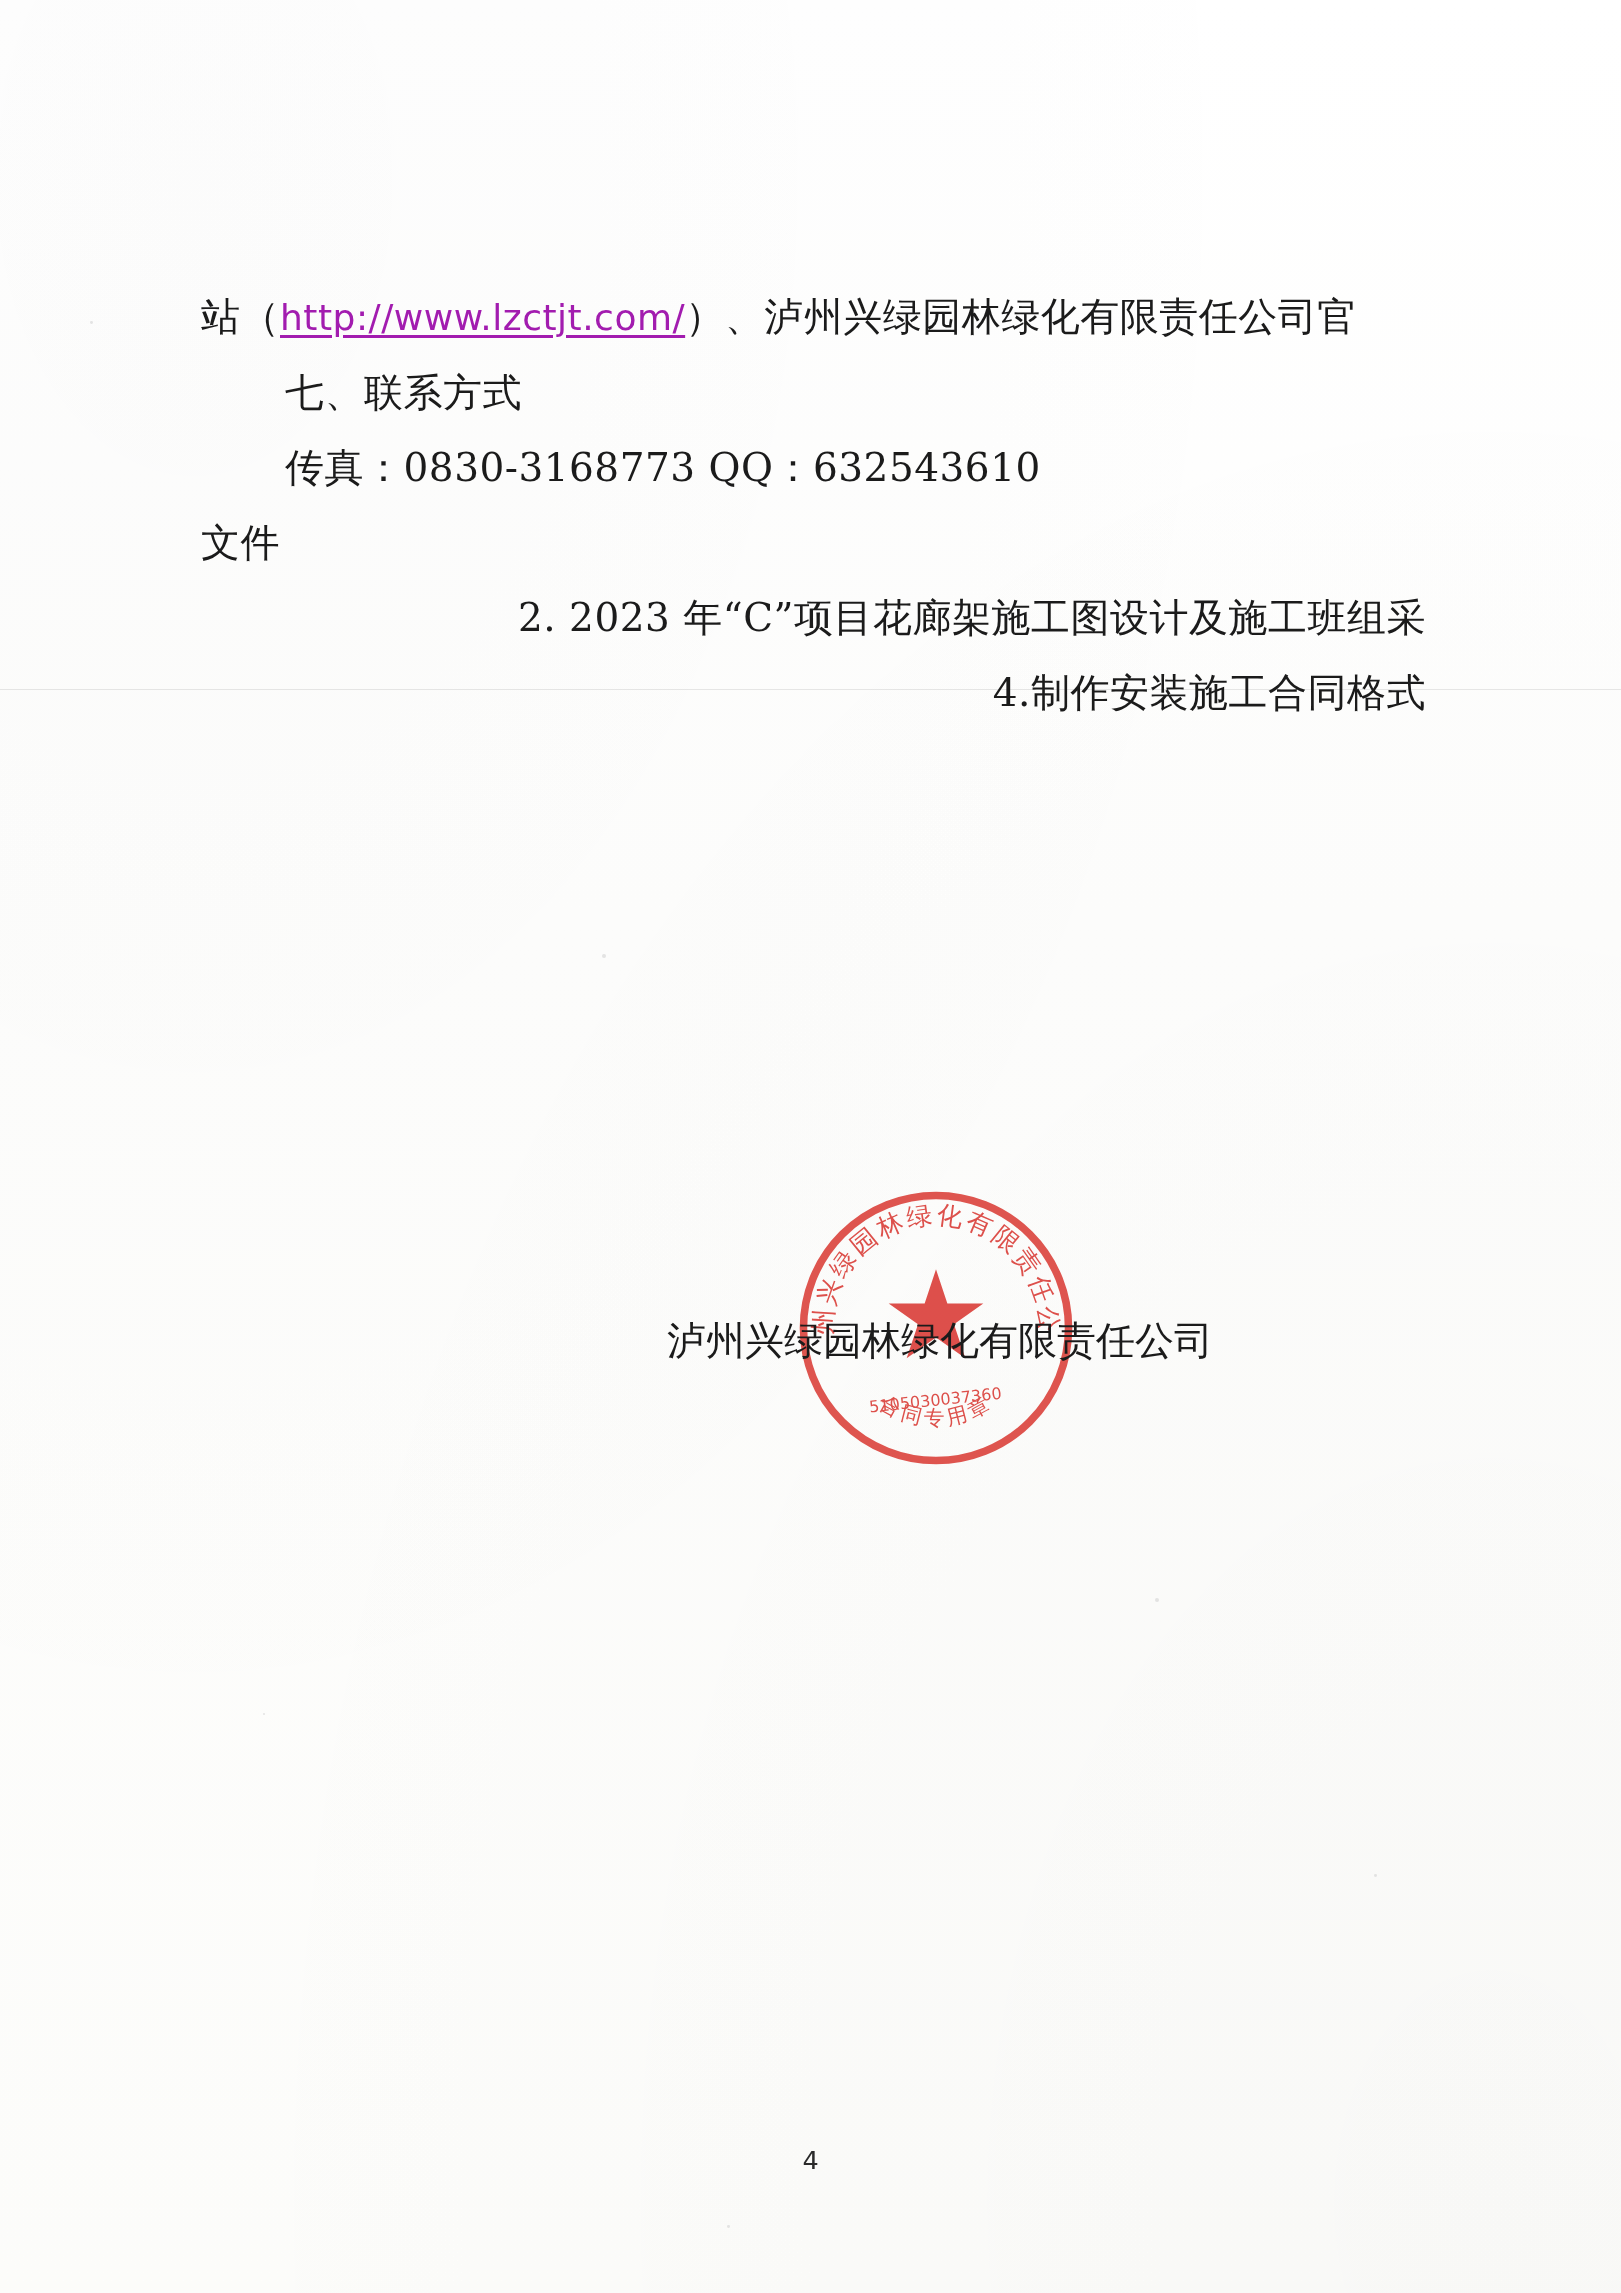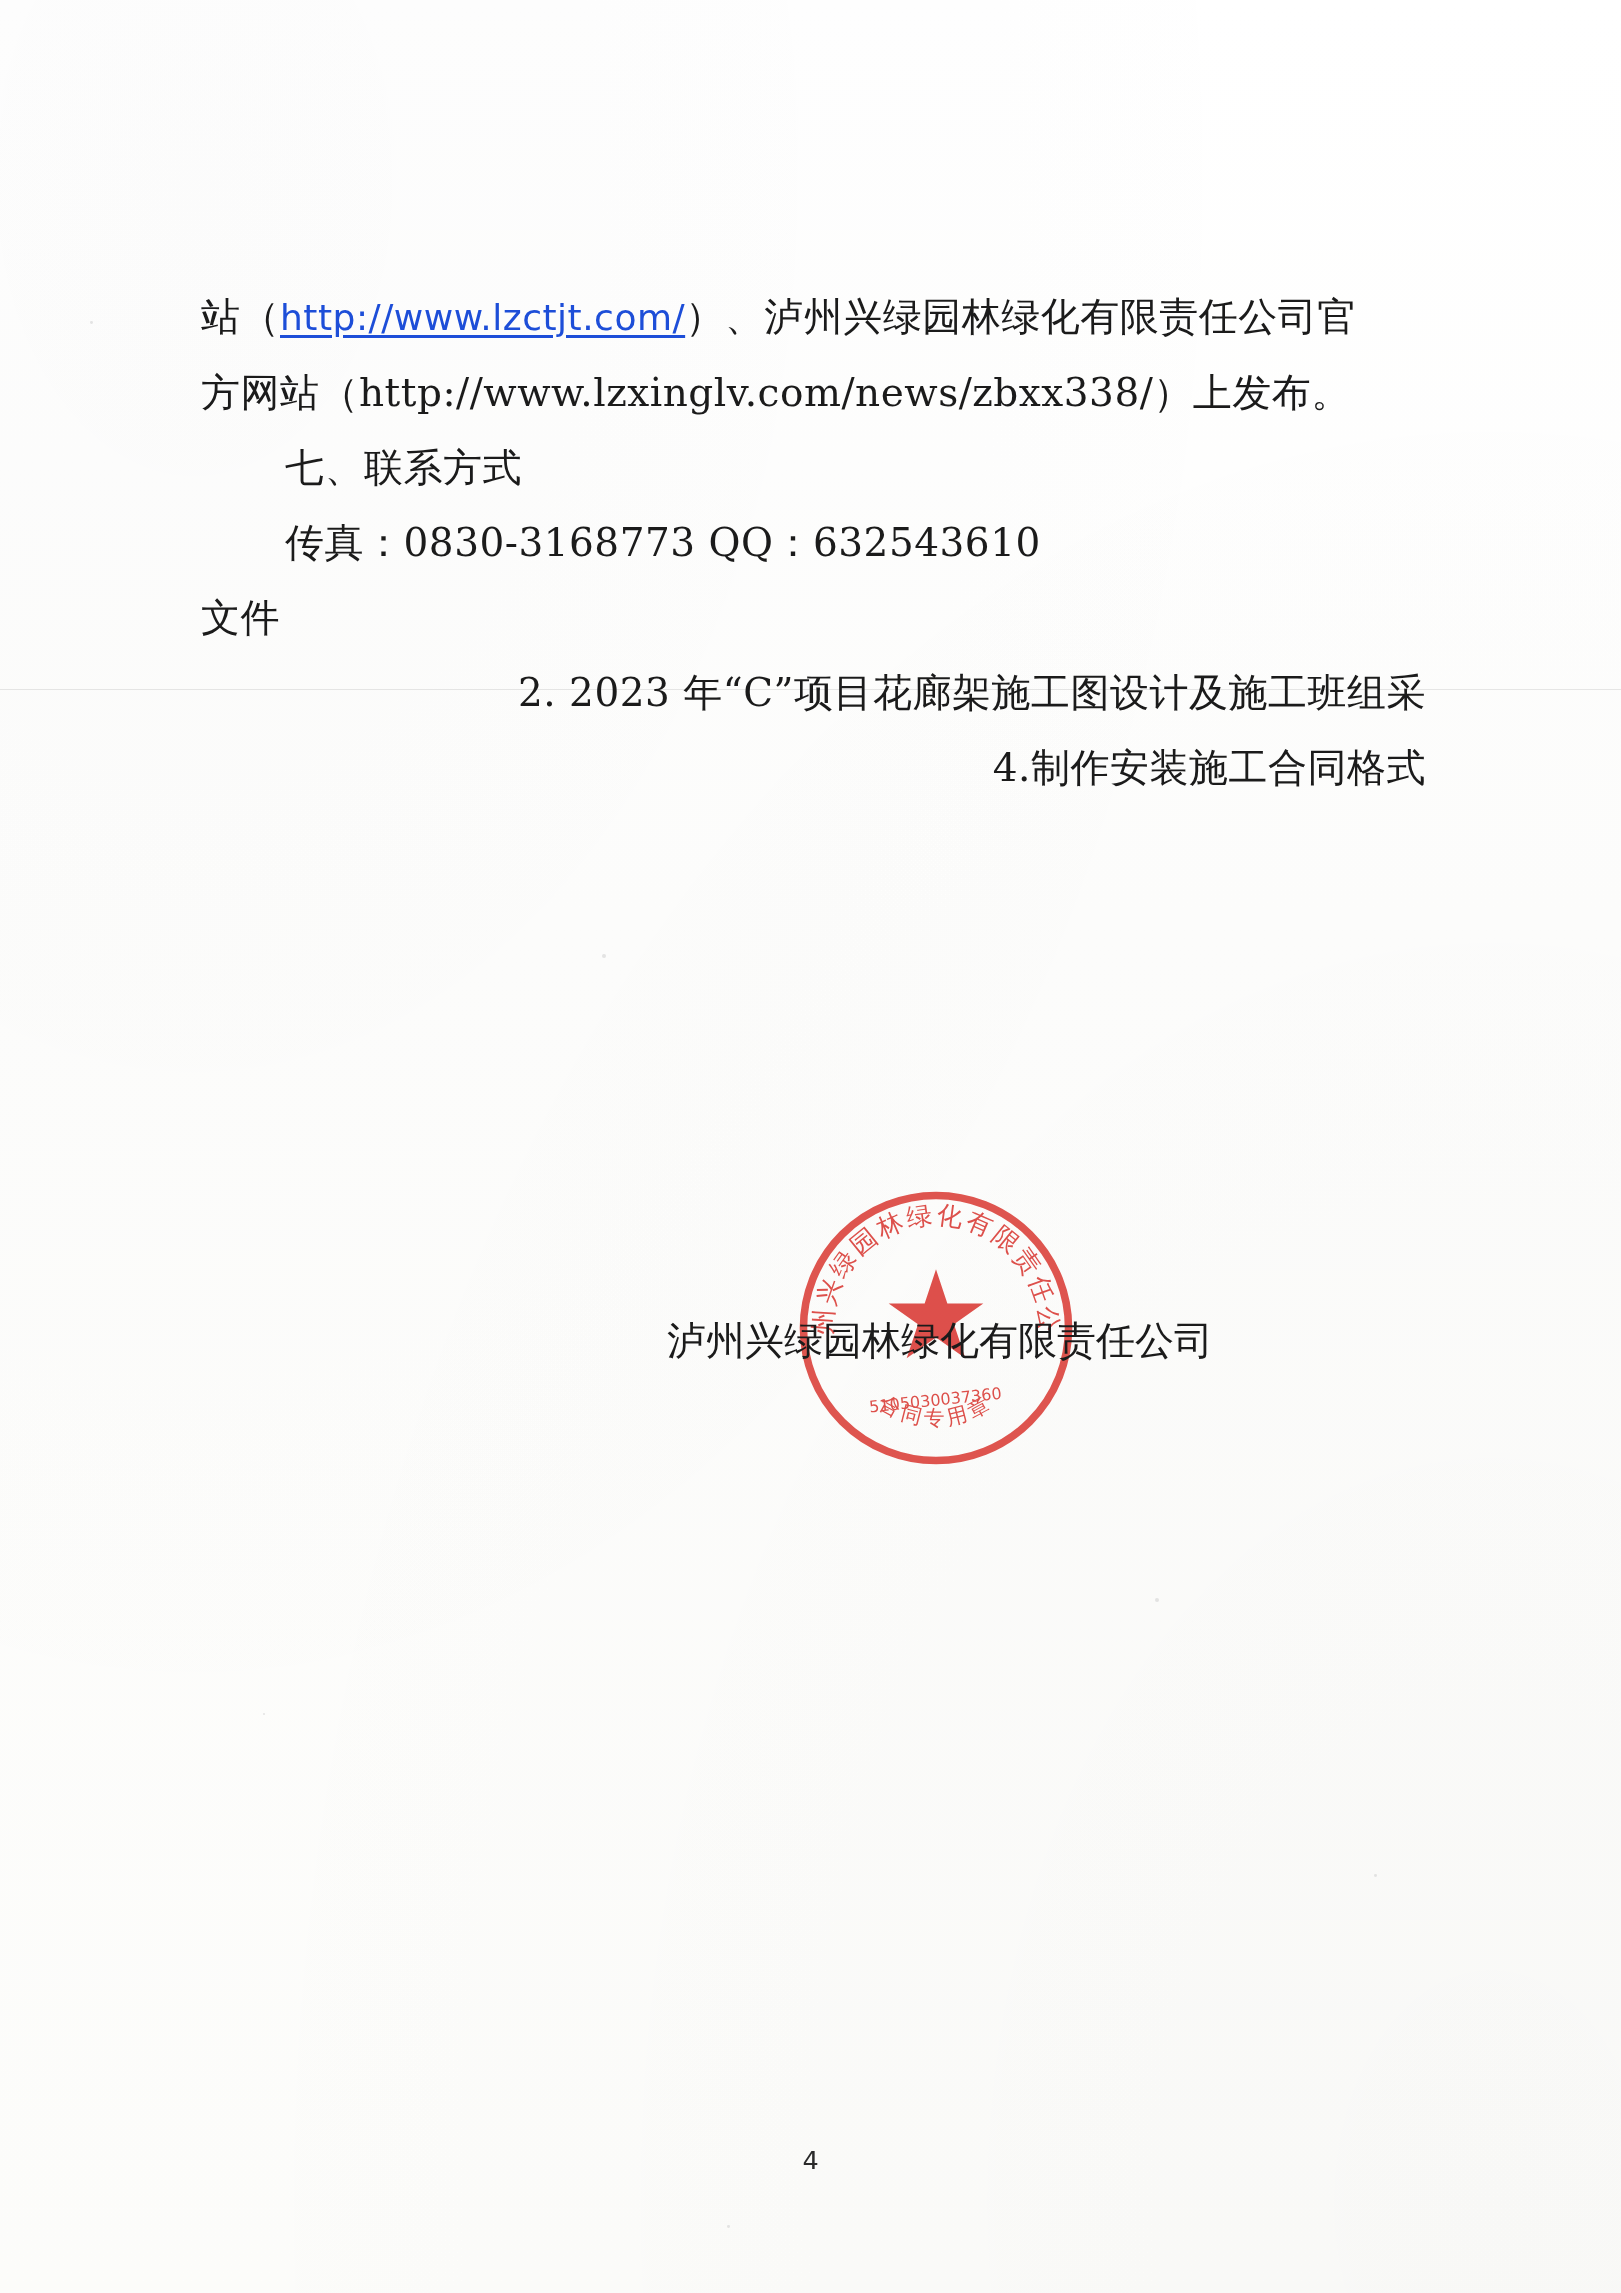--- a/index.html
+++ b/index.html
@@ -60,21 +60,21 @@
     font-size: 39px;
     line-height: 75px;
     letter-spacing: 0.5px;
     white-space: nowrap;
   }
 
   .indent1 { padding-left: 84px; }
   .indent2 { padding-left: 137px; text-align: right; }
 
   .link {
-    color: #1d4ed8;
+    color: #a21caf;
     text-decoration: underline;
     text-underline-offset: 4.9px;
   }
 
   .latin {
     font-family: "DejaVu Sans", "Liberation Sans", sans-serif;
     font-size: 36px;
   }
 
   .sign-block {
@@ -129,21 +129,20 @@
   <span class="speck" style="left:727px; top:2225px; width:2.9px; height:2.9px;"></span>
   <span class="speck" style="left:1374px; top:1874px; width:2.9px; height:2.9px;"></span>
   <span class="speck" style="left:263px; top:1713px; width:2px; height:2px;"></span>
 
   <div class="content">
 
     <div class="line">
       <span>站（</span><a class="link latin" href="#">http://www.lzctjt.com/</a><span>）、泸州兴绿园林绿化有限责任公司官</span>
     </div>
 
-    <div class="line">方网站（http://www.lzxinglv.com/news/zbxx338/）上发布。</div>
 
     <div class="line indent1">七、联系方式</div>
 
 
     <div class="line indent1">传真：0830-3168773     QQ：632543610</div>
 
     <div class="line">文件</div>
 
     <div class="line indent2" style="padding-left:186px;">2. 2023 年“C”项目花廊架施工图设计及施工班组采</div>
 

